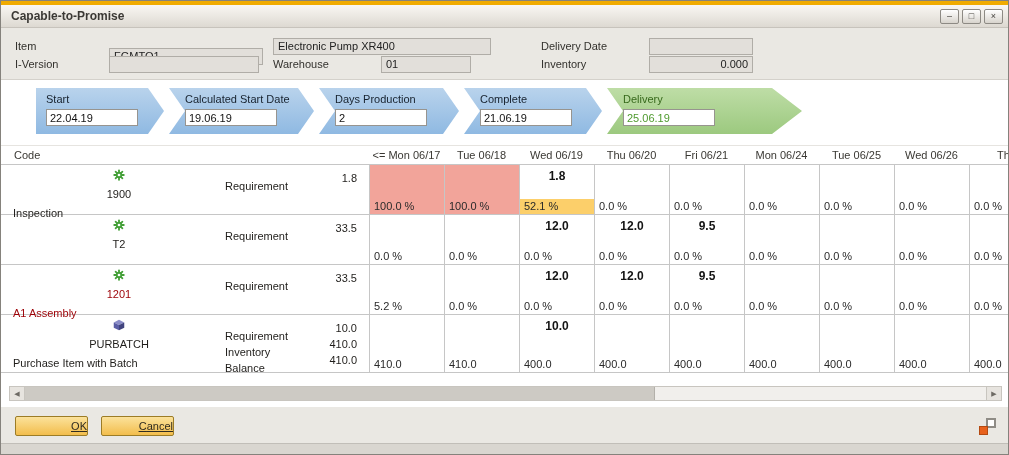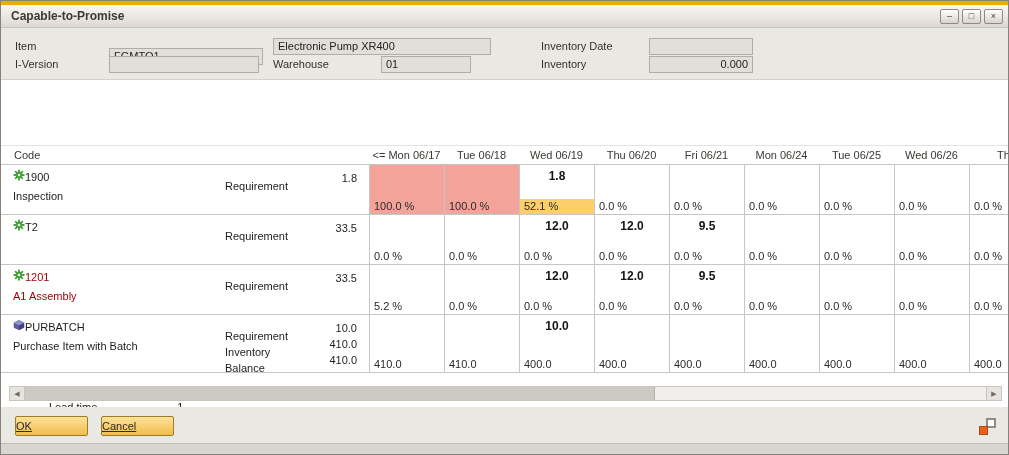--- a/index.html
+++ b/index.html
@@ -38,22 +38,22 @@
   .step.green .step-input { color:#4e9a2e; }
   
   .grid { position:absolute; top:65px; left:0; width:1043px; }
   .thead { display:flex; height:20px; align-items:center; border-top:1px solid #e6e4e0;
            border-bottom:1px solid #c6c6c6; }
   .code-h { width:368px; font-size:11px; color:#3a3833; padding-left:13px; }
   .date-h { width:75px; text-align:center; font-size:11px; color:#3a3833; }
   .trow { display:flex; border-bottom:1px solid #c6c6c6; }
   .rowleft { width:368px; display:flex; }
   .col-code { width:224px; }
-  .codeline { display:flex; align-items:flex-end; padding:4px 0 0 12px;
-              font-size:11px; color:#1f1d1a; }
+  .codeline { display:flex; align-items:center; gap:5px; padding:4px 0 0 12px;
+              font-size:11px; color:#1f1d1a;flex-direction:column; }
   .nameline { font-size:11px; color:#1f1d1a; padding:7px 0 0 12px; }
   .leadline { display:flex; font-size:11px; color:#1f1d1a; padding:4px 0 0 48px;margin-top:45px; }
   .lead-val { margin-left:80px; }
   .col-metrics { width:86px; padding-top:5px; font-size:11px; color:#1f1d1a;margin-top:8px; }
   .col-metrics div { height:16px; line-height:16px; }
   .col-values { width:50px; padding-top:5px; padding-right:4px; text-align:right;
                 font-size:11px; color:#1f1d1a; }
   .col-values div { height:16px; line-height:16px; }
   .cells { display:flex; }
   .cell { width:75px; border-left:1px solid #c6c6c6; display:flex; flex-direction:column;
@@ -70,21 +70,21 @@
   .sb-btn { width:15px; background:#e7e4df; font-size:7px; line-height:13px; text-align:center;
             color:#6d6a64; cursor:pointer; }
   .sb-btn.left { border-right:1px solid #c8c5bf; }
   .sb-btn.right { border-left:1px solid #c8c5bf; }
   .sb-thumb { width:630px; background:#cdcac4; border-right:1px solid #b3b0aa; cursor:grab; }
   .sb-rest { flex:1; }
   
   .btn { position:absolute; width:73px; height:20px; background:linear-gradient(#fbe29b,#f2bd4c);
          border:1px solid #9c7c26; border-radius:2px; font-size:11px; color:#2f2b20;
          font-family:inherit; cursor:pointer; }
-  .btn-label { display:block; line-height:17px; text-align:left;text-decoration:underline; }
+  .btn-label { display:block; line-height:17px; text-align:right;text-decoration:underline; }
   .btn-label::first-letter { text-decoration:underline; }
   .corner-icon { position:absolute; right:12px; top:417px; width:17px; height:17px; }
   .corner-icon .sq1 { position:absolute; top:0; right:0; width:10px; height:10px;
                       border:2px solid #8f8c86; background:#fff; }
   .corner-icon .sq2 { position:absolute; bottom:0; left:0; width:9px; height:9px;
                       background:#e8611c; border:1px solid #b44a12; }
   .statusbar { position:absolute; left:0; right:0; bottom:0; height:11px; background:#d9d6d0;
                border-top:1px solid #c1beb8; }
 </style>
 </head>
@@ -97,33 +97,55 @@
     <div class="title">Capable-to-Promise</div>
     <div class="winbtn">–</div>
     <div class="winbtn">□</div>
     <div class="winbtn">×</div>
   </div>
 
   <div class="form-area">
     <div class="lbl" style="left:14px;top:12px">Item</div>
     <div class="fld" style="left:108px;top:20px;width:154px">FGMTO1</div>
     <div class="fld" style="left:272px;top:10px;width:218px">Electronic Pump XR400</div>
-    <div class="lbl" style="left:540px;top:12px">Inventory Date</div>
+    <div class="lbl" style="left:540px;top:12px">Delivery Date</div>
     <div class="fld" style="left:648px;top:10px;width:104px"></div>
 
     <div class="lbl" style="left:14px;top:30px">I-Version</div>
     <div class="fld" style="left:108px;top:28px;width:150px"></div>
     <div class="lbl" style="left:272px;top:30px">Warehouse</div>
     <div class="fld" style="left:380px;top:28px;width:90px">01</div>
     <div class="lbl" style="left:540px;top:30px">Inventory</div>
     <div class="fld num" style="left:648px;top:28px;width:104px">0.000</div>
   </div>
 
   <div class="white-area">
 
+    <div class="flow-row">
+      <div class="step first blue" style="width:128px">
+        <div class="step-label">Start</div>
+        <input class="step-input" value="22.04.19" style="">
+      </div>
+      <div class="step mid blue" style="width:145px">
+        <div class="step-label">Calculated Start Date</div>
+        <input class="step-input" value="19.06.19" style="">
+      </div>
+      <div class="step mid blue" style="width:140px">
+        <div class="step-label">Days Production</div>
+        <input class="step-input" value="2" style="">
+      </div>
+      <div class="step mid blue" style="width:138px">
+        <div class="step-label">Complete</div>
+        <input class="step-input" value="21.06.19" style="">
+      </div>
+      <div class="step last green" style="width:195px">
+        <div class="step-label">Delivery</div>
+        <input class="step-input" value="25.06.19" style="">
+      </div>
+    </div>
 
     <div class="grid">
       <div class="thead">
         <div class="code-h">Code</div>
         <div class="date-h">&lt;= Mon 06/17</div>
         <div class="date-h">Tue 06/18</div>
         <div class="date-h">Wed 06/19</div>
         <div class="date-h">Thu 06/20</div>
         <div class="date-h">Fri 06/21</div>
         <div class="date-h">Mon 06/24</div>

